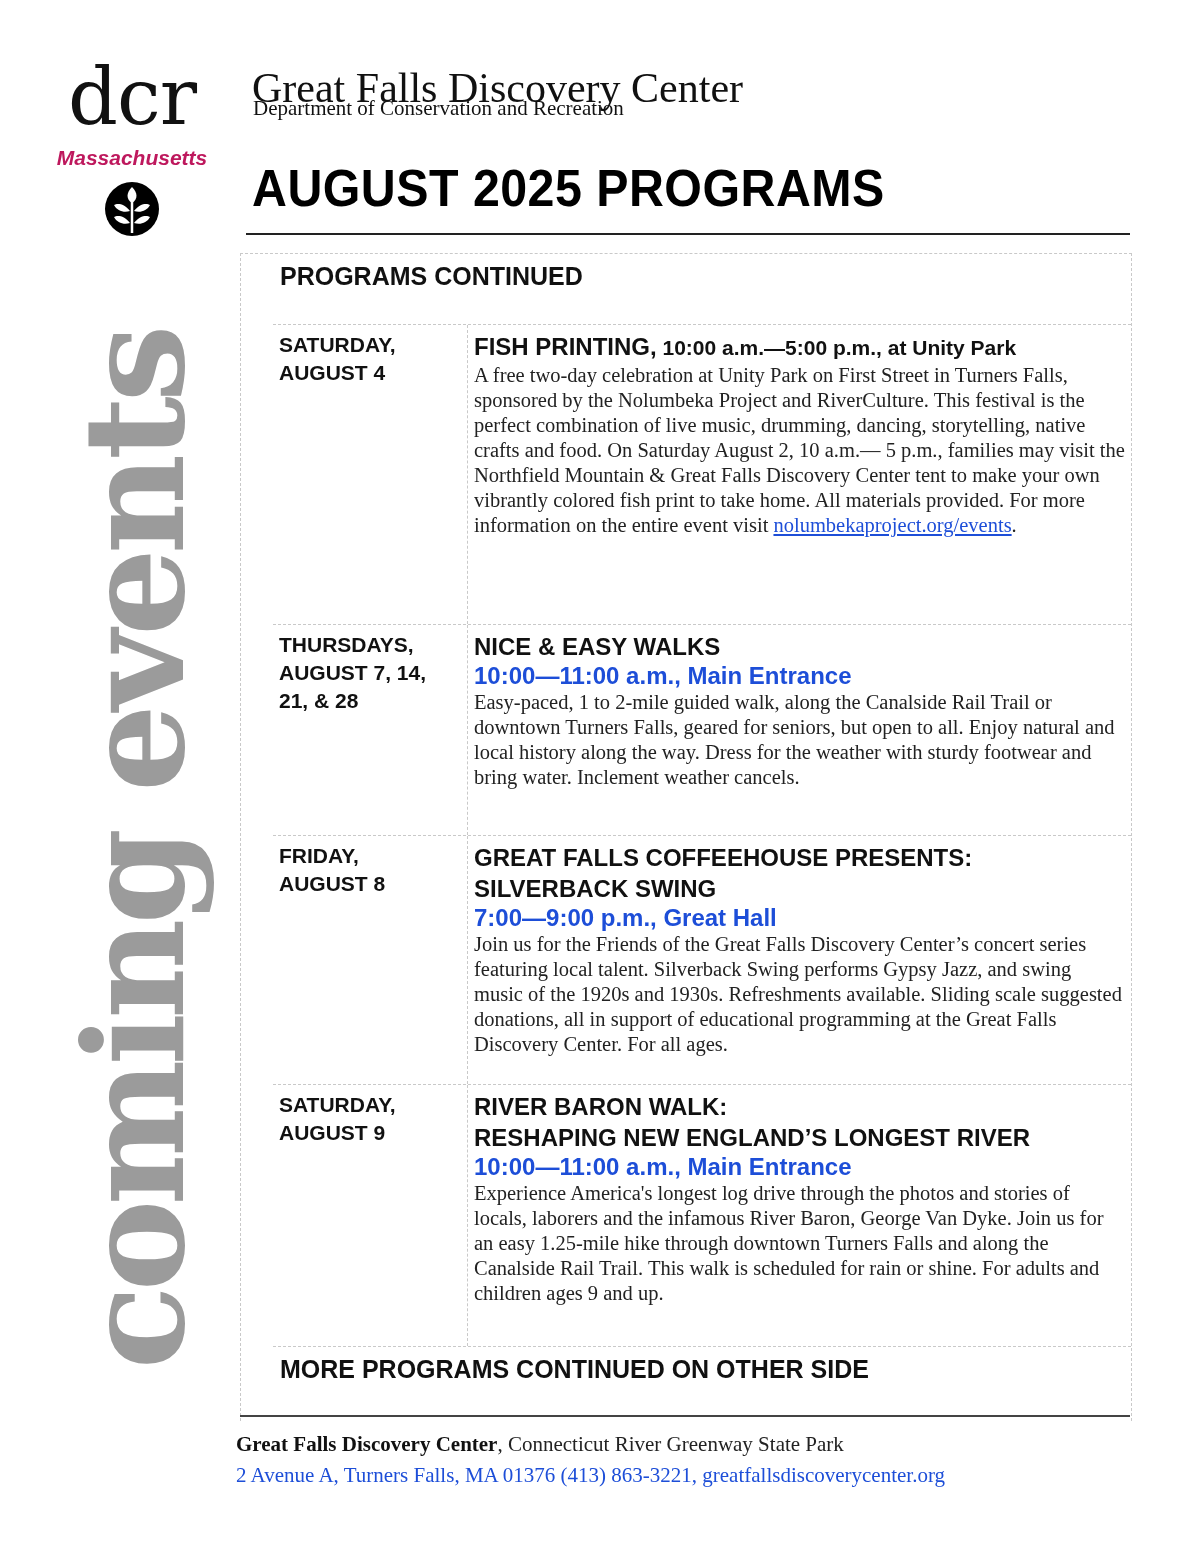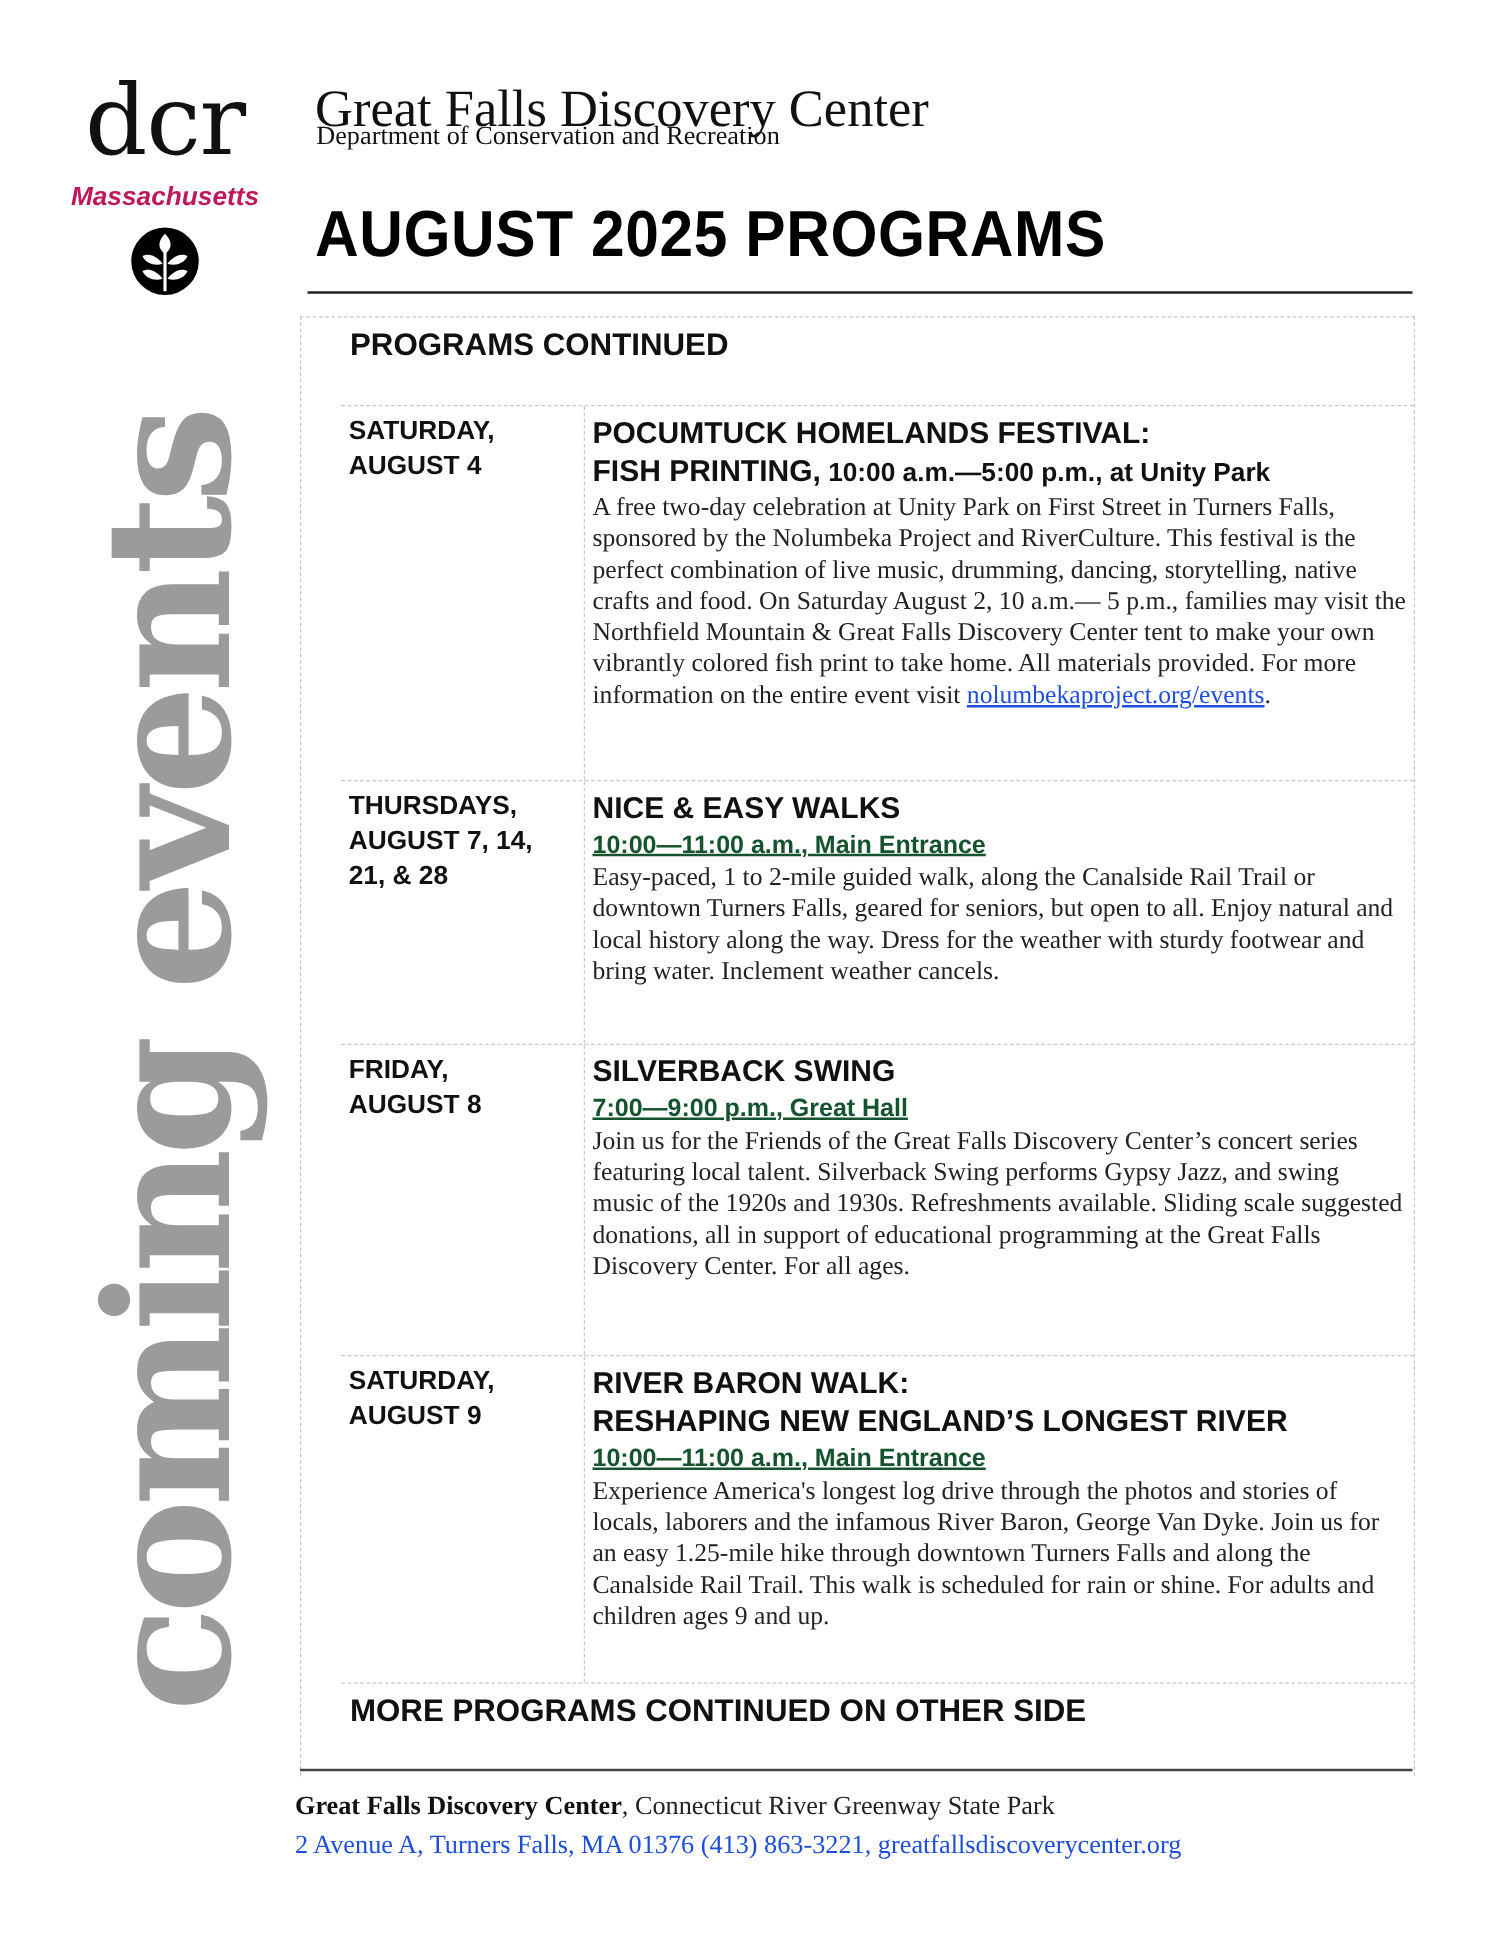--- a/index.html
+++ b/index.html
@@ -24,21 +24,21 @@
     .rule-top { position: absolute; left: 246px; top: 233px; width: 884px; height: 2px; background: #222; }
 
     .table { position: absolute; left: 240px; top: 253px; width: 890px; border: 1px dashed #c9c9c9; border-bottom: none; }
     .row { display: flex; border-bottom: 1px dashed #c9c9c9; margin-left: 32px; }
     .full { padding: 6px 7px; font-family: "Liberation Sans", sans-serif; font-weight: bold; font-size: 25px; line-height: 32px; }
     .date-cell { width: 195px; padding: 6px 6px; border-right: 1px dashed #c9c9c9; font-family: "Liberation Sans", sans-serif; font-size: 21px; line-height: 28px; font-weight: bold; color: #111; box-sizing: border-box; }
     .date-cell span { display: block; font-weight: bold; }
     .content-cell { flex: 1; padding: 6px 6px 10px; box-sizing: border-box; }
     .ev-title { font-family: "Liberation Sans", sans-serif; font-weight: bold; font-size: 24px; line-height: 31px; color: #111; }
     .ev-title .inline-time { font-size: 21px; }
-    .ev-time { font-family: "Liberation Sans", sans-serif; font-weight: bold; font-size: 20px; line-height: 28px; color: #14532d; text-decoration: underline; }
+    .ev-time { font-family: "Liberation Sans", sans-serif; font-weight: bold; font-size: 24px; line-height: 28px; color: #1d4ed8; }
     .ev-desc { font-family: "Liberation Serif", serif; font-size: 20.5px; line-height: 25px; color: #222; }
     .ev-desc a { color: #1d4ed8; text-decoration: underline; }
 
     .rule-bottom { position: absolute; left: 240px; top: 1415px; width: 890px; height: 2px; background: #444; }
     .footer1 { position: absolute; left: 236px; top: 1430px; font-family: "Liberation Serif", serif; font-size: 21px; color: #222; line-height: 28px; }
     .footer1 b { color: #111; }
     .footer2 { position: absolute; left: 236px; top: 1461px; font-family: "Liberation Serif", serif; font-size: 21px; color: #1d4ed8; line-height: 28px; }
   </style>
 </head>
 <body>
@@ -72,21 +72,20 @@
   <div class="row" style="height:70px;">
     <div class="full">PROGRAMS CONTINUED</div>
   </div>
 
   <div class="row" style="height:299px;">
     <div class="date-cell">
       <span>SATURDAY,</span>
       <span>AUGUST 4</span>
     </div>
     <div class="content-cell">
-      <div class="ev-title"><span>POCUMTUCK HOMELANDS FESTIVAL:</span></div>
       <div class="ev-title"><span>FISH PRINTING,</span><span class="inline-time"> 10:00 a.m.—5:00 p.m., at Unity Park</span></div>
       <div class="ev-desc"><span>A free two-day celebration at Unity Park on First Street in Turners Falls, sponsored by the Nolumbeka Project and RiverCulture. This festival is the perfect combination of live music, drumming, dancing, storytelling, native crafts and food. On Saturday August 2, 10 a.m.— 5 p.m., families may visit the Northfield Mountain &amp; Great Falls Discovery Center tent to make your own vibrantly colored fish print to take home. All materials provided. For more information on the entire event visit </span><a href="#">nolumbekaproject.org/events</a><span>.</span></div>
     </div>
   </div>
 
   <div class="row" style="height:210px;">
     <div class="date-cell">
       <span>THURSDAYS,</span>
       <span>AUGUST 7, 14,</span>
       <span>21, &amp; 28</span>
@@ -97,20 +96,21 @@
       <div class="ev-desc">Easy-paced, 1 to 2-mile guided walk, along the Canalside Rail Trail or downtown Turners Falls, geared for seniors, but open to all. Enjoy natural and local history along the way. Dress for the weather with sturdy footwear and bring water. Inclement weather cancels.</div>
     </div>
   </div>
 
   <div class="row" style="height:248px;">
     <div class="date-cell">
       <span>FRIDAY,</span>
       <span>AUGUST 8</span>
     </div>
     <div class="content-cell">
+      <div class="ev-title">GREAT FALLS COFFEEHOUSE PRESENTS:</div>
       <div class="ev-title">SILVERBACK SWING</div>
       <div class="ev-time">7:00—9:00 p.m.,  Great Hall</div>
       <div class="ev-desc">Join us for the Friends of the Great Falls Discovery Center’s concert series featuring local talent. Silverback Swing performs Gypsy Jazz, and swing music of the 1920s and 1930s. Refreshments available. Sliding scale suggested donations, all in support of educational programming at the Great Falls Discovery Center. For all ages.</div>
     </div>
   </div>
 
   <div class="row" style="height:261px;">
     <div class="date-cell">
       <span>SATURDAY,</span>
       <span>AUGUST 9</span>

